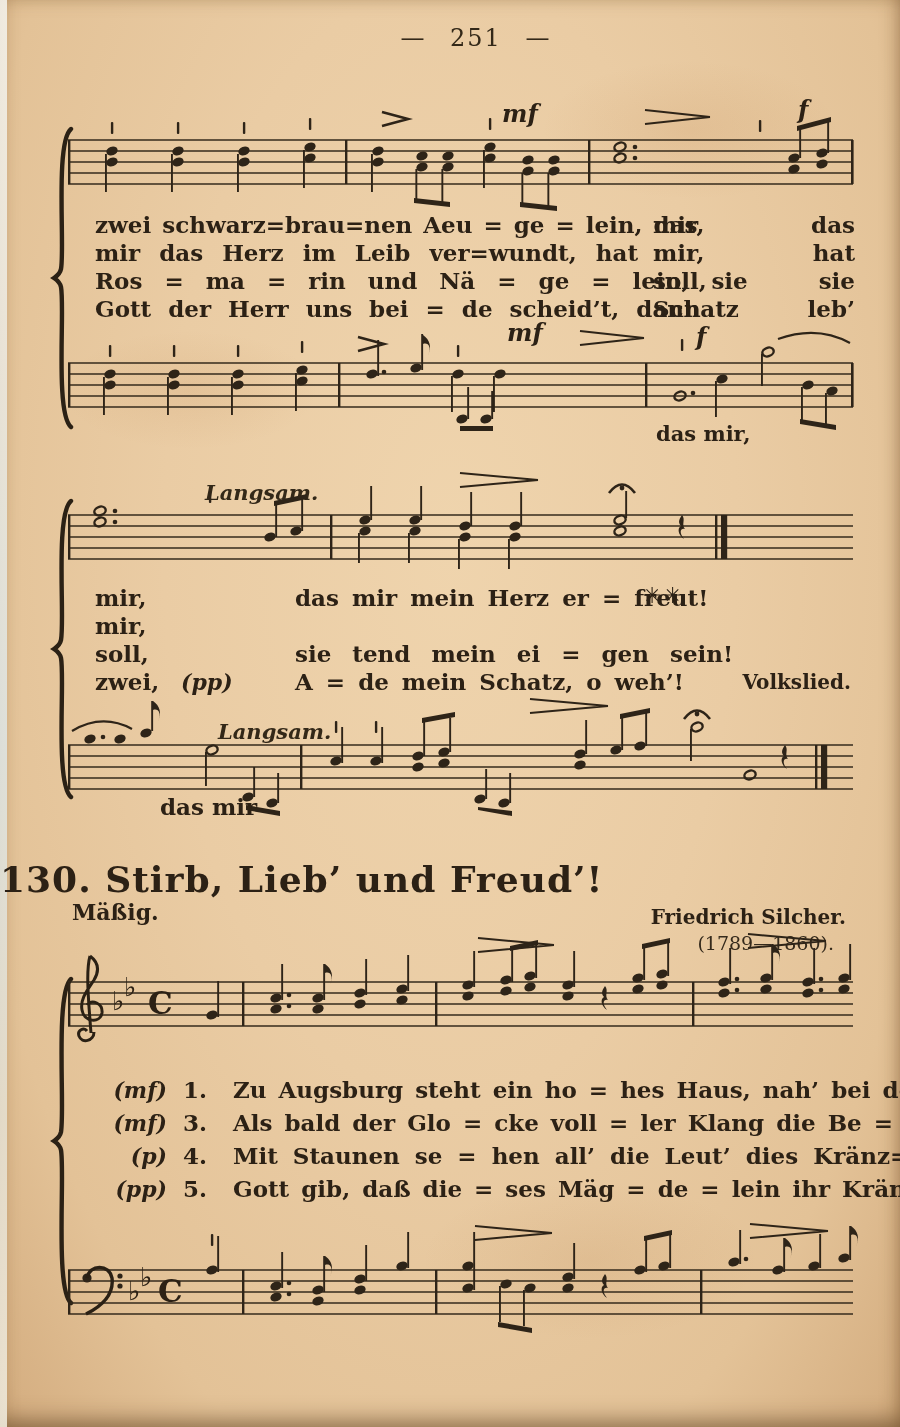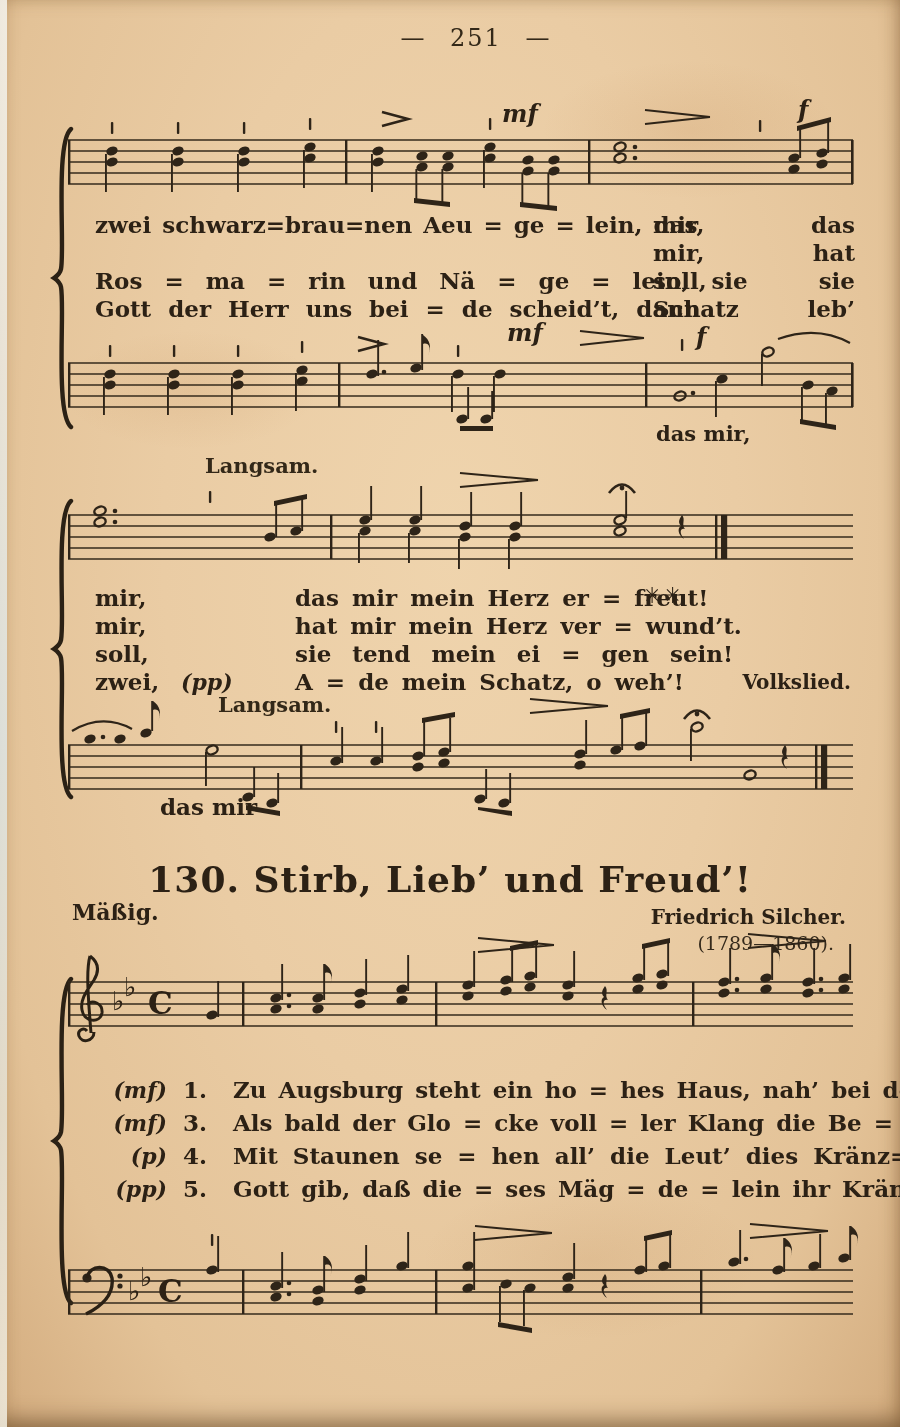--- a/index.html
+++ b/index.html
@@ -12,39 +12,39 @@
                inset 0 12px 16px -10px rgba(135,98,55,.22);}
   .edge-left{position:absolute;left:0;top:0;width:7px;height:100%;
     background:linear-gradient(180deg,#f4f2ea 0%,#ece9df 26%,#dfe5e2 52%,#e6e0d0 78%,#efe9da 100%);opacity:.9;}
   .stain{position:absolute;border-radius:50%;pointer-events:none;}
   .st1{left:60px;top:330px;width:260px;height:120px;background:radial-gradient(ellipse,rgba(170,105,45,.10),rgba(170,105,45,0) 70%);}
   .st2{left:540px;top:60px;width:300px;height:140px;background:radial-gradient(ellipse,rgba(175,110,50,.12),rgba(175,110,50,0) 70%);}
   .st3{left:420px;top:1180px;width:340px;height:160px;background:radial-gradient(ellipse,rgba(160,100,45,.10),rgba(160,100,45,0) 70%);}
   .abs{position:absolute;}
   .fr{font-weight:bold;color:#2c2115;}
   .pageno{left:0;top:24px;width:100%;text-align:center;font-size:24px;letter-spacing:2px;word-spacing:14px;color:#332818;padding-left:26px;}
-  .it{font-weight:bold;font-size:21px;color:#332818;}
+  .it{font-style:italic;font-weight:bold;font-size:21px;color:#332818;margin-top:27px;}
   
   .lblock{width:762px;}
   .lrow{position:relative;height:28px;font-size:23px;line-height:26px;}
   .lrow .s1{position:absolute;left:0;white-space:pre;}
   .lrow .s2{position:absolute;left:558px;white-space:pre;}
   .lrow .s3{position:absolute;right:2px;white-space:pre;}
   #block1 .lrow:nth-child(1) .s1{word-spacing:3px;}
   #block1 .lrow:nth-child(2) .s1{word-spacing:11px;}
   #block1 .lrow:nth-child(3) .s1{word-spacing:14px;}
   #block1 .lrow:nth-child(4) .s1{word-spacing:9px;}
   .lrow .c1{position:absolute;left:0;}
   .lrow .dy{position:absolute;left:86px;font-style:italic;font-weight:bold;font-size:22px;}
   .lrow .c2{position:absolute;left:200px;white-space:pre;word-spacing:5px;}
   #block2 .lrow:nth-child(3) .c2{word-spacing:13px;}
   .stars{position:absolute;left:548px;top:-2px;font-family:"DejaVu Sans",sans-serif;font-weight:bold;font-size:22px;letter-spacing:2px;}
   .attrib{position:absolute;right:6px;top:0;font-size:20px;}
   
-  .title{left:0;top:858px;width:100%;text-align:center;font-size:36px;letter-spacing:1px;}
+  .title{left:0;top:858px;width:100%;text-align:left;font-size:36px;letter-spacing:1px;}
   .tempo-new{left:72px;top:899px;font-size:22px;}
   .composer{right:54px;top:905px;font-size:20px;text-align:right;}
   .dates{right:66px;top:932px;font-size:19px;font-weight:normal;color:#352a1c;}
   
   .verses{left:55px;top:1076px;width:806px;}
   .vrow{position:relative;height:33px;font-size:23px;line-height:28px;}
   .vrow .vd{position:absolute;left:0;width:112px;text-align:right;font-style:italic;font-weight:bold;font-size:22px;}
   .vrow .vn{position:absolute;left:128px;}
   .vrow .vt{position:absolute;left:178px;white-space:pre;word-spacing:4px;}
   .verses .vrow:nth-child(3) .vt{word-spacing:7px;}
@@ -185,20 +185,21 @@
     <rect class="bl" x="791" y="48" width="2.6" height="44"></rect>
   </svg>
 
   <div id="block1" class="abs lblock fr" style="left:95px;top:212px">
     <div class="lrow">
       <span class="s1">zwei schwarz=brau=nen Aeu = ge = lein, das</span>
       <span class="s2">mir,</span>
       <span class="s3">das</span>
     </div>
     <div class="lrow">
+      <span class="s1">mir das Herz im Leib ver=wundt, hat</span>
       <span class="s2">mir,</span>
       <span class="s3">hat</span>
     </div>
     <div class="lrow">
       <span class="s1">Ros = ma = rin und Nä = ge = lein, sie</span>
       <span class="s2">soll,</span>
       <span class="s3">sie</span>
     </div>
     <div class="lrow">
       <span class="s1">Gott der Herr uns bei = de scheid’t, dann</span>
@@ -312,21 +313,20 @@
   </svg>
 
   <div id="block2" class="abs lblock fr" style="left:95px;top:585px">
     <div class="lrow">
       <span class="c1">mir,</span>
       <span class="c2">das mir mein Herz er = freut!</span>
       <span class="stars">✳✳</span>
     </div>
     <div class="lrow">
       <span class="c1">mir,</span>
-      <span class="c2">hat mir mein Herz ver = wund’t.</span>
     </div>
     <div class="lrow">
       <span class="c1">soll,</span>
       <span class="c2">sie tend mein ei = gen sein!</span>
     </div>
     <div class="lrow">
       <span class="c1">zwei,</span>
       <span class="dy">(pp)</span>
       <span class="c2">A = de mein Schatz, o weh’!</span>
       <span class="attrib fr">Volkslied.</span>

